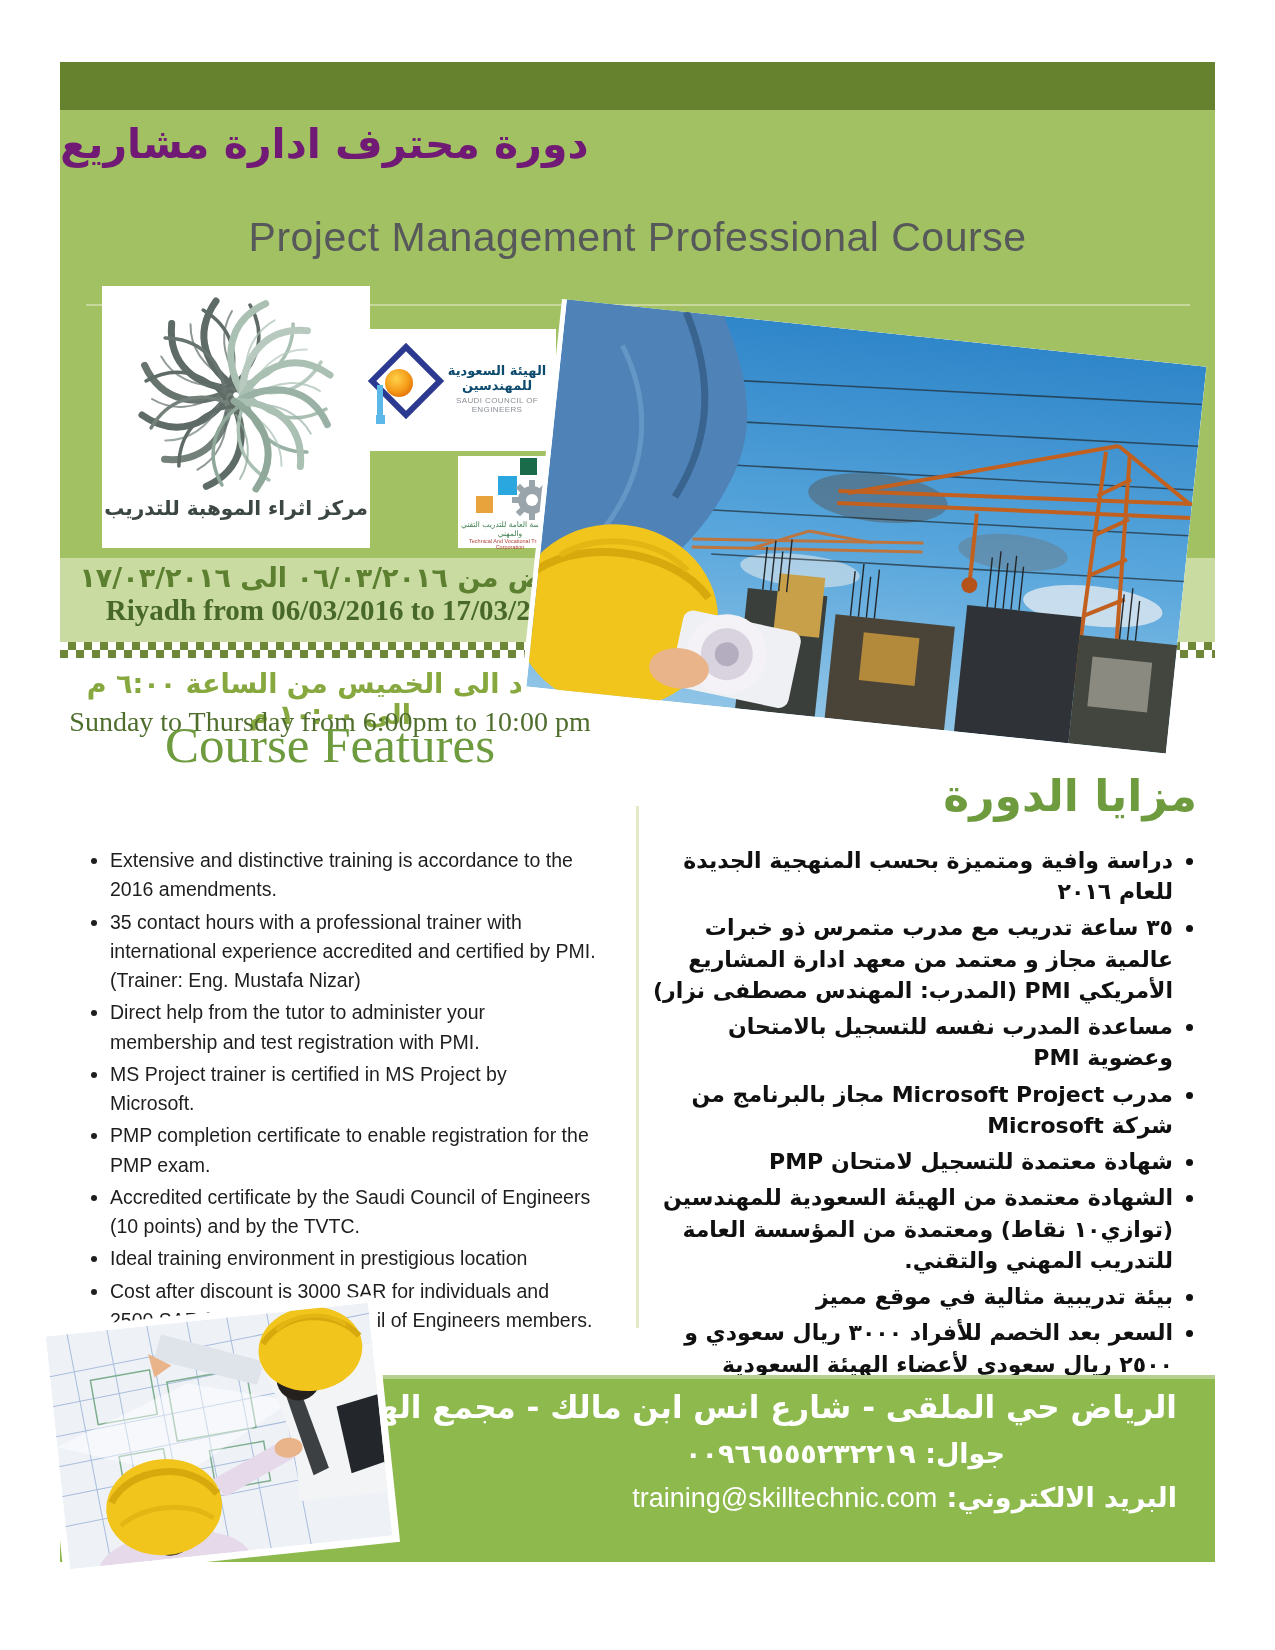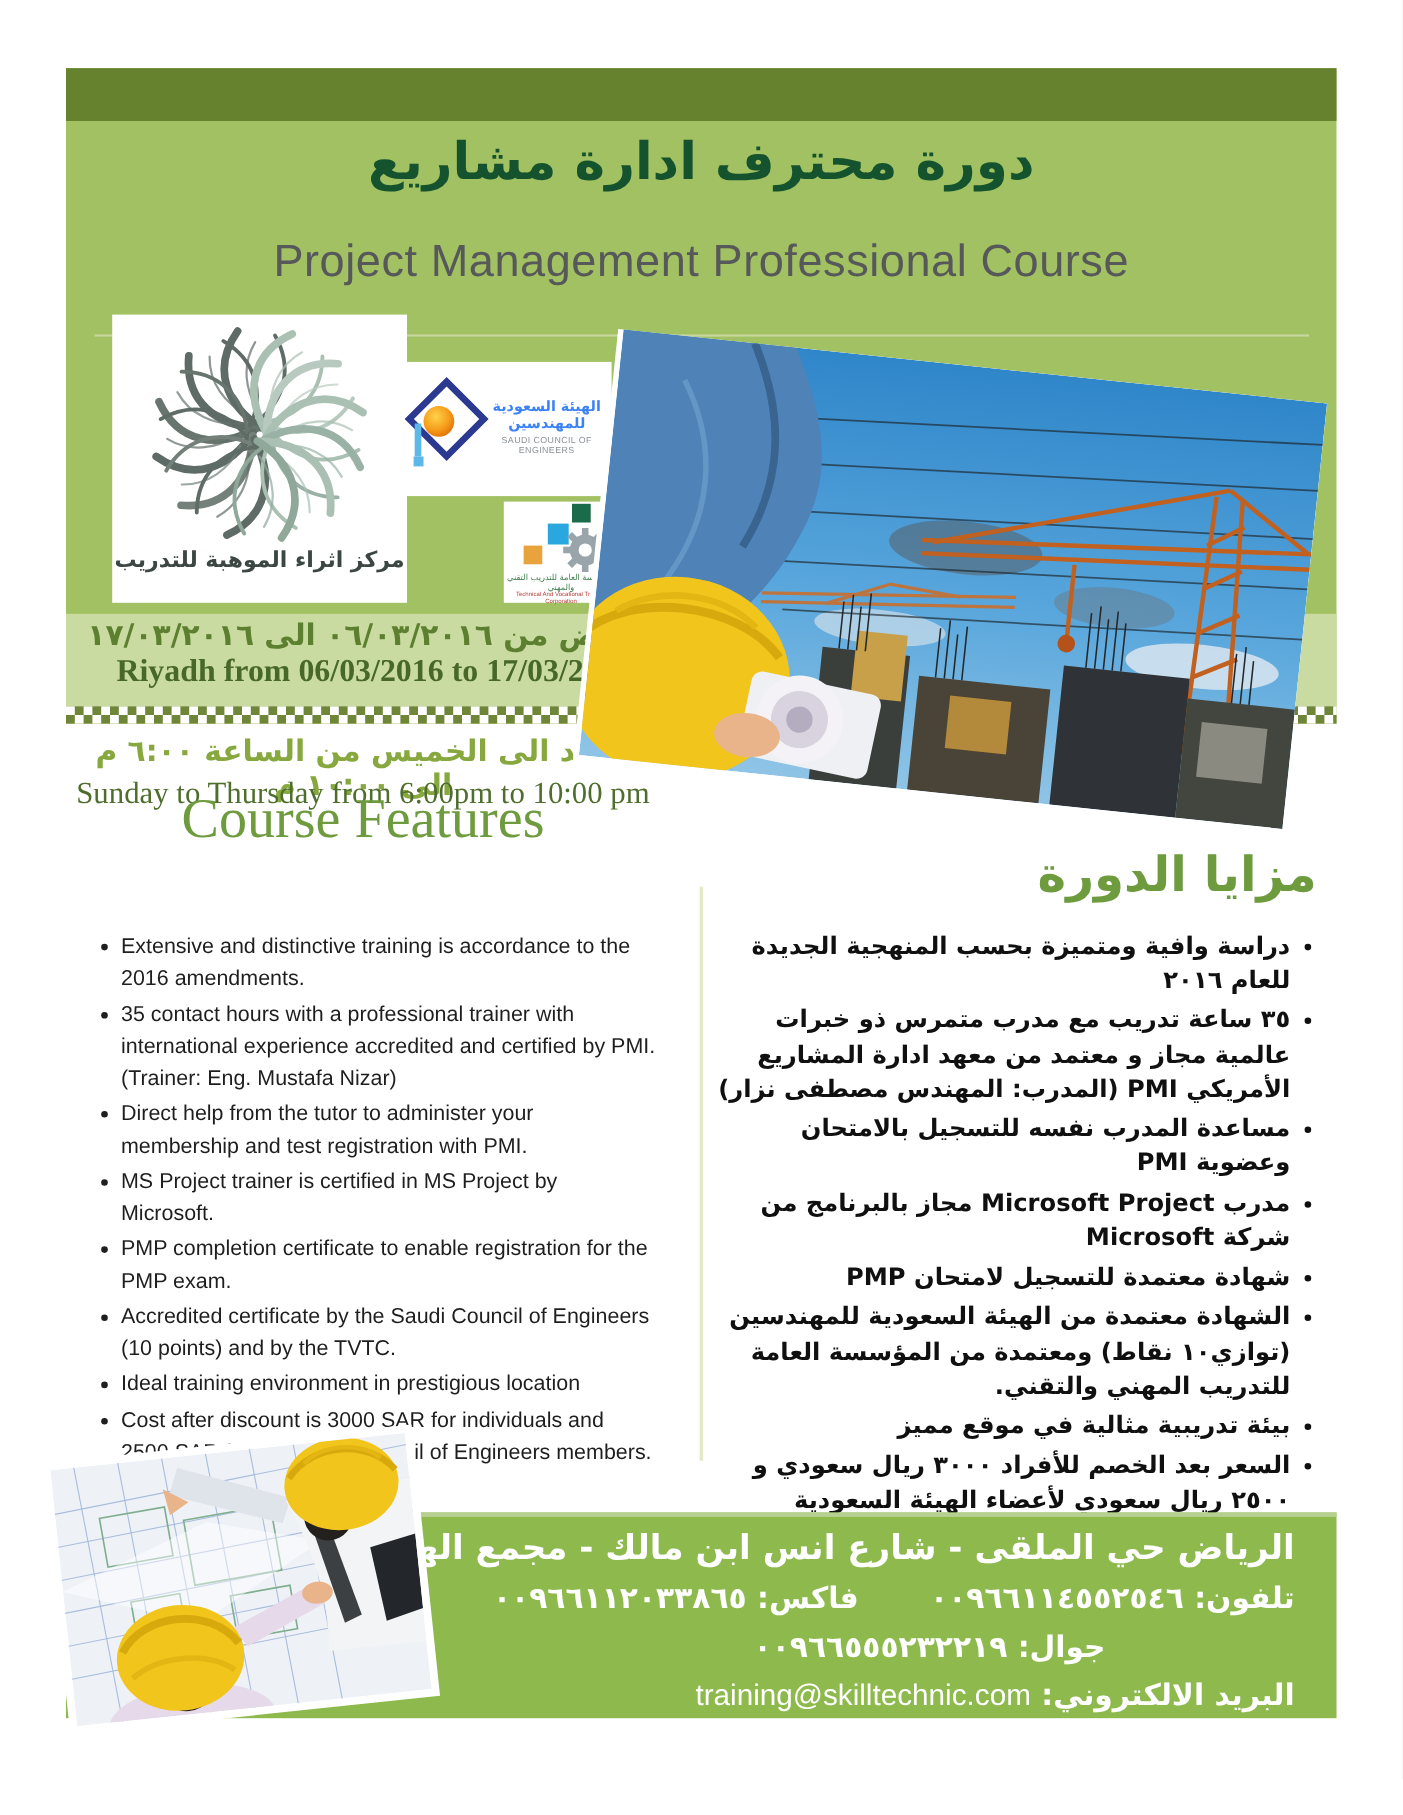--- a/index.html
+++ b/index.html
@@ -3,34 +3,34 @@
 <meta charset="utf-8">
 <title>Project Management Professional Course</title>
 <style>
   * { margin:0; padding:0; box-sizing:border-box; }
   body { background:#e8e8e8; font-family:"DejaVu Sans", sans-serif; }
   .page { position:relative; width:1275px; height:1650px; background:#ffffff; margin:0 auto; overflow:hidden; }
 
   
   .panel { position:absolute; left:60px; top:62px; width:1155px; height:596px; background:#a2c162; }
   .band-dark { position:absolute; left:0; top:0; width:100%; height:48px; background:#67822f; }
-  .title-ar { position:absolute; left:0; top:58px; width:100%; text-align:center;
-              font-weight:bold; font-size:47px; color:#14532d; font-family:"DejaVu Sans", sans-serif; }
+  .title-ar { position:absolute; left:0; top:58px; width:100%; text-align:left;
+              font-weight:bold; font-size:41px; color:#701a75; font-family:"DejaVu Sans", sans-serif; }
   .title-en { position:absolute; left:0; top:152px; width:100%; text-align:center;
               font-weight:normal; font-size:41px; color:#56585a; font-family:"Liberation Sans", sans-serif; letter-spacing:.5px; }
   .rule-thin { position:absolute; left:26px; top:242px; width:1104px; height:2px; background:#c7d89d; }
 
   
   .logo-box { position:absolute; background:#ffffff; }
   .box-ithra { left:28px; top:224px; width:268px; height:262px; text-align:center;margin-left:14px; }
   .box-ithra .flower { margin-top:6px; }
   .ithra-label { font-size:20px; font-weight:bold; color:#3c4743; margin-top:-6px; }
   .box-sce { left:294px; top:267px; width:202px; height:122px; }
   .sce-text { position:absolute; left:88px; top:34px; width:110px; text-align:center; }
-  .sce-ar { font-size:13px; font-weight:bold; color:#3b82f6; }
+  .sce-ar { font-size:13px; font-weight:bold; color:#0c4a6e; }
   .sce-en { font-size:8px; color:#8a9096; letter-spacing:.4px; margin-top:3px; font-family:"Liberation Sans", sans-serif; }
   .box-tvtc { left:398px; top:394px; width:104px; height:92px; text-align:center; }
   .tvtc-ar { font-size:7.5px; color:#3f7d4f; margin-top:-4px; }
   .tvtc-en { font-size:5.5px; color:#b5413a; font-family:"Liberation Sans", sans-serif; }
 
   
   .date-band { position:absolute; left:0; top:496px; width:100%; height:84px; background:#c9dba1; }
   .date-inner { position:absolute; left:0; top:4px; width:560px; text-align:center; }
   .date-ar { font-size:27px; font-weight:bold; color:#5c8030; }
   .date-en { font-size:29px; font-weight:bold; color:#47682a; font-family:"Liberation Serif", serif; margin-top:1px; }
@@ -282,27 +282,20 @@
         <li>شهادة معتمدة للتسجيل لامتحان PMP</li>
         <li>الشهادة معتمدة من الهيئة السعودية للمهندسين (توازي١٠ نقاط) ومعتمدة من المؤسسة العامة للتدريب المهني والتقني.</li>
         <li>بيئة تدريبية مثالية في موقع مميز</li>
         <li>السعر بعد الخصم للأفراد ٣٠٠٠ ريال سعودي و ٢٥٠٠ ريال سعودي لأعضاء الهيئة السعودية للمهندسين.</li>
       </ul>
     </div>
   </div>
 
   <div class="footer">
     <div class="footer-address">الرياض حي الملقى - شارع انس ابن مالك - مجمع الهدلق- ط ١</div>
-    <div class="footer-line">
-      <span>تلفون:</span>
-      <span>٠٠٩٦٦١١٤٥٥٢٥٤٦</span>
-      <span class="footer-gap"></span>
-      <span>فاكس:</span>
-      <span>٠٠٩٦٦١١٢٠٣٣٨٦٥</span>
-    </div>
     <div class="footer-line footer-mobile">
       <span>جوال:</span>
       <span>٠٠٩٦٦٥٥٥٢٣٢٢١٩</span>
     </div>
     <div class="footer-line">
       <span>البريد الالكتروني:</span>
       <span class="footer-email-addr">training@skilltechnic.com</span>
     </div>
   </div>
 

